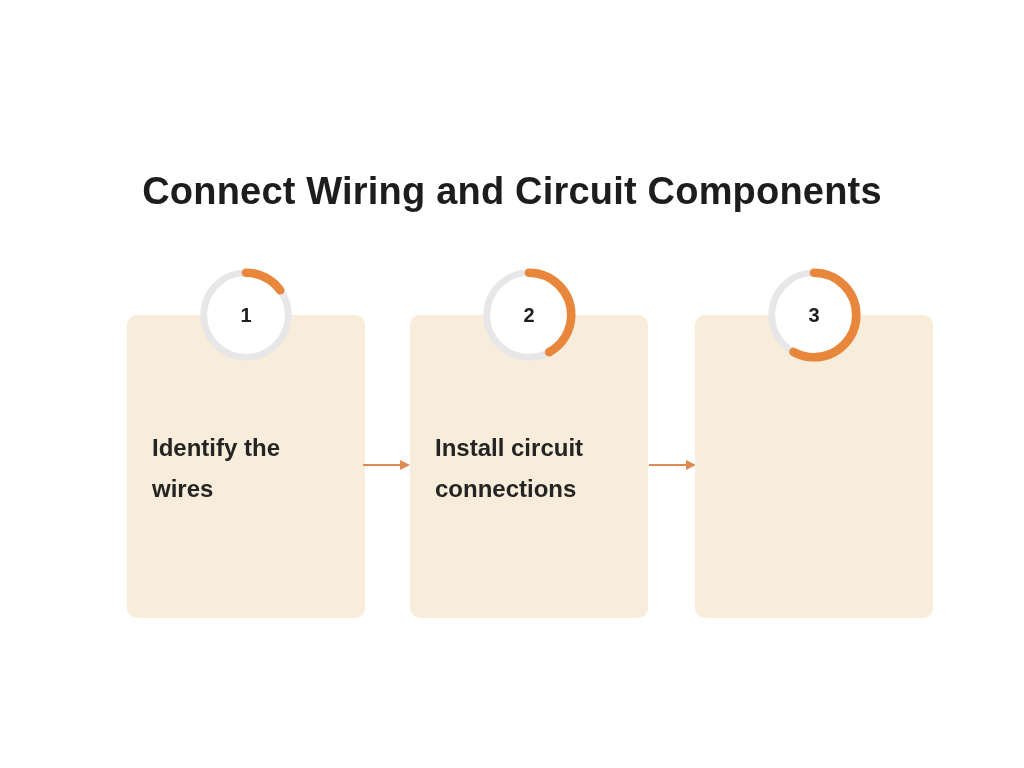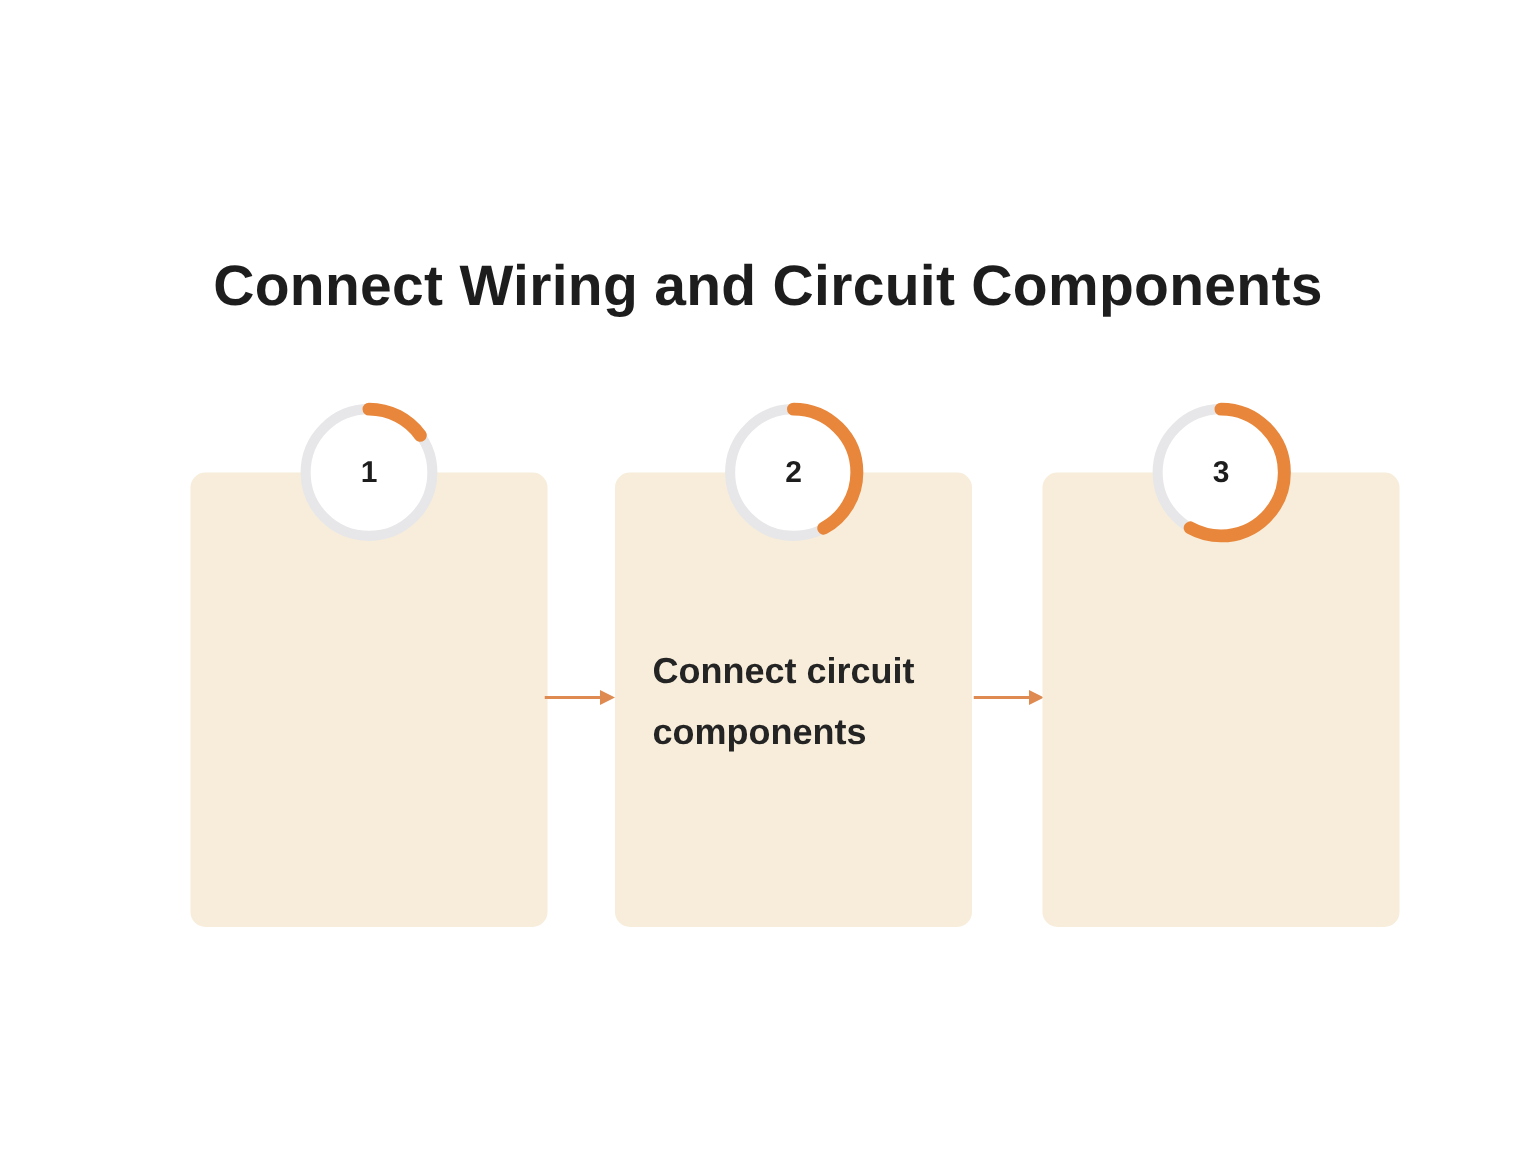--- a/index.html
+++ b/index.html
@@ -103,36 +103,37 @@
   <h1 class="page-title">Connect Wiring and Circuit Components</h1>
 
   <div class="step-card card-1">
     <div class="ring">
       <svg viewBox="0 0 100 100" aria-hidden="true">
         <circle class="ring-bg" cx="50" cy="50" r="44"></circle>
         <circle class="ring-progress" cx="50" cy="50" r="44" stroke-dasharray="41.46902302738526 276.46015351590177"></circle>
       </svg>
       <span class="step-number">1</span>
     </div>
+    <div class="step-label">Identify the wires</div>
   </div>
 
   <svg class="arrow arrow-1" viewBox="0 0 47 12" aria-hidden="true">
     <line x1="0" y1="6" x2="38" y2="6" stroke="currentColor" stroke-width="2"></line>
     <polygon points="37,1 47,6 37,11" fill="currentColor"></polygon>
   </svg>
 
   <div class="step-card card-2">
     <div class="ring">
       <svg viewBox="0 0 100 100" aria-hidden="true">
         <circle class="ring-bg" cx="50" cy="50" r="44"></circle>
         <circle class="ring-progress" cx="50" cy="50" r="44" stroke-dasharray="116.11326447667874 276.46015351590177"></circle>
       </svg>
       <span class="step-number">2</span>
     </div>
-    <div class="step-label">Connect circuit components</div>
+    <div class="step-label">Install circuit connections</div>
   </div>
 
   <svg class="arrow arrow-2" viewBox="0 0 47 12" aria-hidden="true">
     <line x1="0" y1="6" x2="38" y2="6" stroke="currentColor" stroke-width="2"></line>
     <polygon points="37,1 47,6 37,11" fill="currentColor"></polygon>
   </svg>
 
   <div class="step-card card-3">
     <div class="ring">
       <svg viewBox="0 0 100 100" aria-hidden="true">

